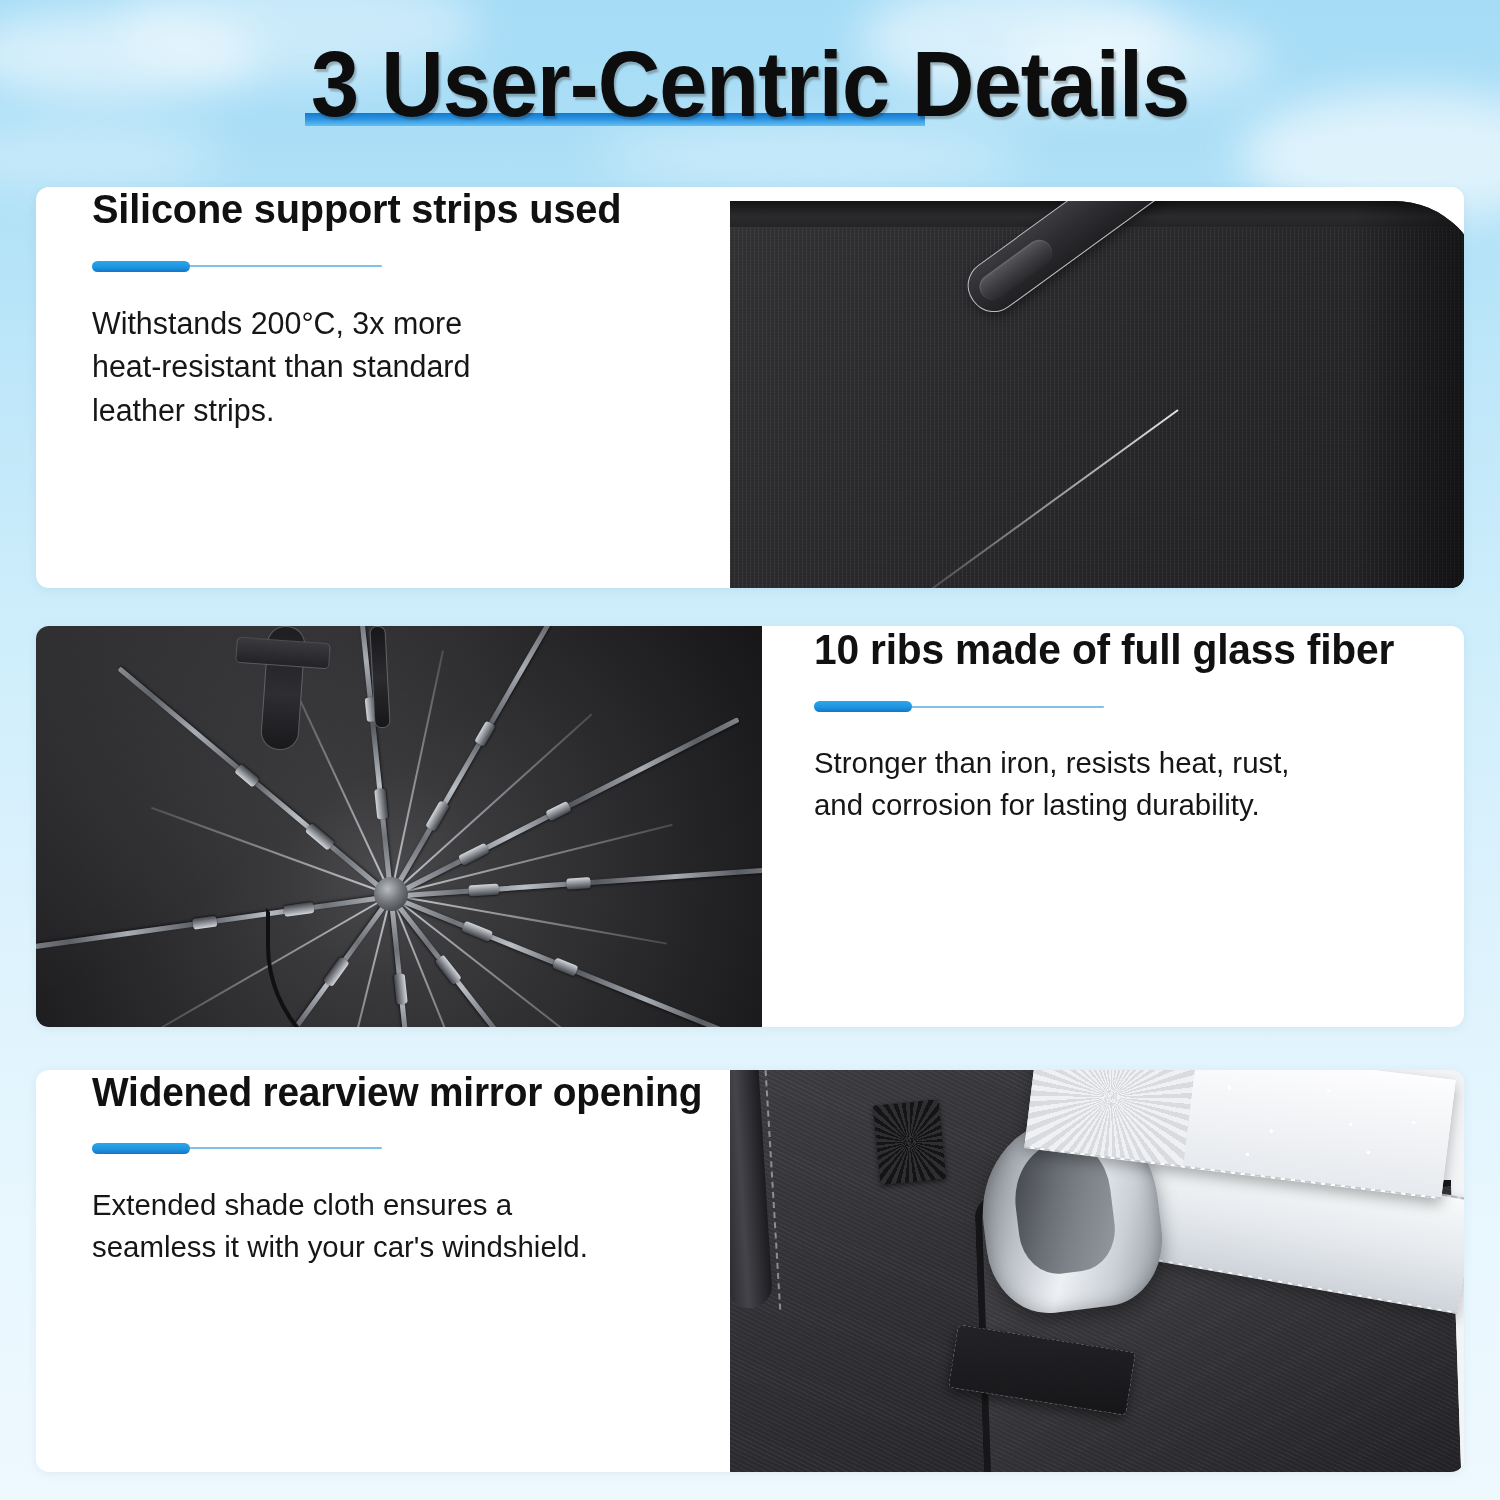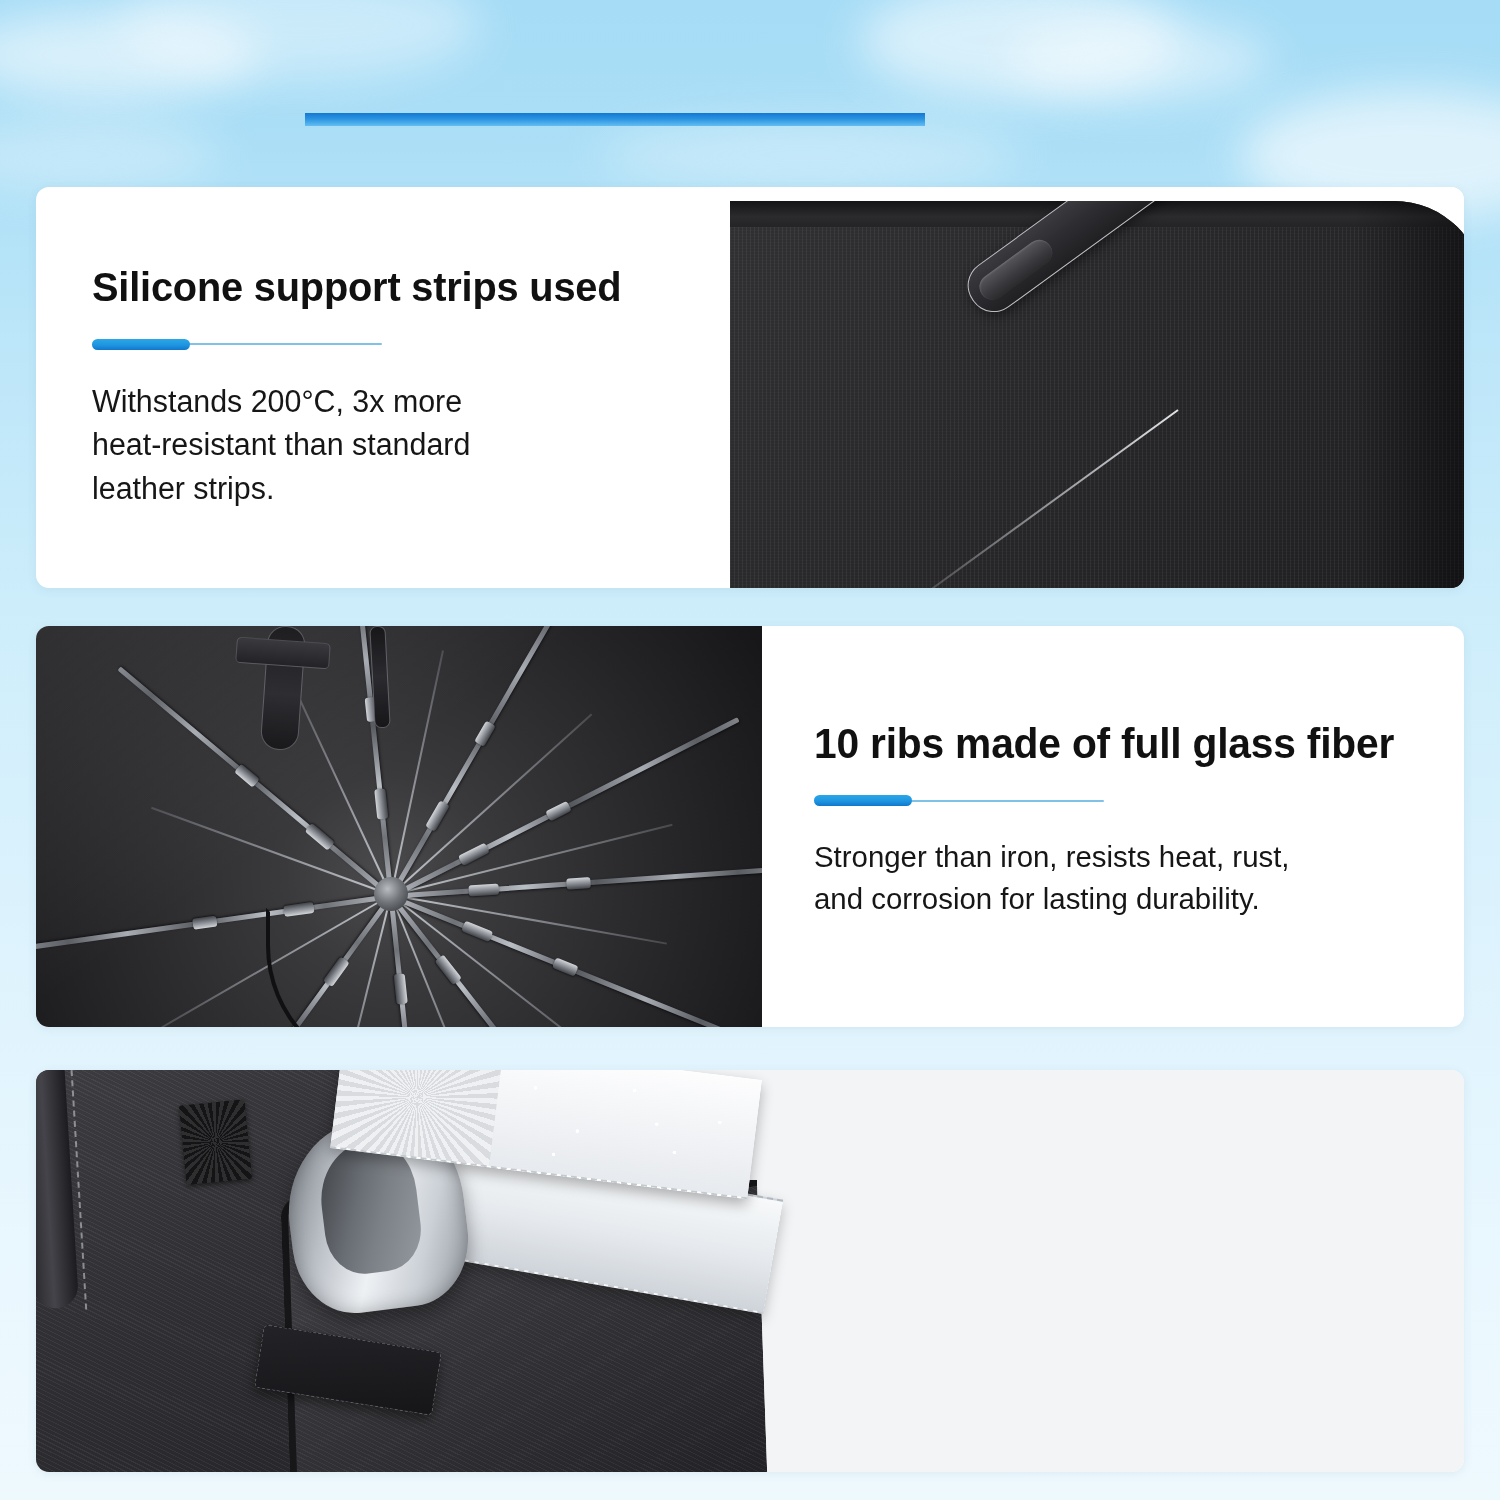--- a/index.html
+++ b/index.html
@@ -89,21 +89,20 @@
   #card-1 { left: 36px; top: 187px;  width: 1428px; height: 401px; }
   #card-2 { left: 36px; top: 626px;  width: 1428px; height: 401px; }
   #card-3 { left: 36px; top: 1070px; width: 1428px; height: 402px; }
 
   .card-inner { position: relative; width: 100%; height: 100%; display: flex; }
   .text-pane {
     position: relative;
     box-sizing: border-box;
     display: flex;
     flex-direction: column;
-    justify-content: center;
   }
   .media-pane { position: relative; overflow: hidden; }
 
   
   #card-1 .text-pane, #card-3 .text-pane { width: 694px; padding: 0 40px 0 56px; }
   #card-1 .media-pane, #card-3 .media-pane { flex: 1 1 auto; }
   
   #card-2 .media-pane { width: 726px; }
   #card-2 .text-pane  { flex: 1 1 auto; padding: 0 40px 13px 52px; }
 
@@ -451,20 +450,23 @@
 <div class="page">
 
   <div class="cloud c1"></div>
   <div class="cloud c2"></div>
   <div class="cloud c3"></div>
   <div class="cloud c4"></div>
   <div class="cloud c5"></div>
   <div class="cloud c6"></div>
   <div class="cloud c7"></div>
 
+  <div class="headline-wrap">
+    <div class="headline">3 User-Centric Details</div>
+  </div>
   <div class="headline-underline"></div>
 
   <div class="card" id="card-1">
     <div class="card-inner">
       <div class="text-pane">
         <div class="card-title">Silicone support strips used</div>
         <div class="divider">
           <div class="thin"></div>
           <div class="thick"></div>
         </div>
@@ -556,20 +558,29 @@
           <div class="thick"></div>
         </div>
         <div class="card-body">Stronger than iron, resists heat, rust,
 and corrosion for lasting durability.</div>
       </div>
     </div>
   </div>
 
   <div class="card" id="card-3">
     <div class="card-inner">
+      <div class="text-pane">
+        <div class="card-title">Widened rearview mirror opening</div>
+        <div class="divider">
+          <div class="thin"></div>
+          <div class="thick"></div>
+        </div>
+        <div class="card-body">Extended shade cloth ensures a
+seamless it with your car's windshield.</div>
+      </div>
       <div class="media-pane">
         <div class="m3-bg"></div>
         <div class="m3-fabric">
           <div class="m3-binding"></div>
           <div class="m3-stitch-a"></div>
           <div class="m3-velcro"></div>
         </div>
         <div class="m3-gap"></div>
         <div class="m3-fabric2"></div>
         <div class="m3-strap-lower"></div>

